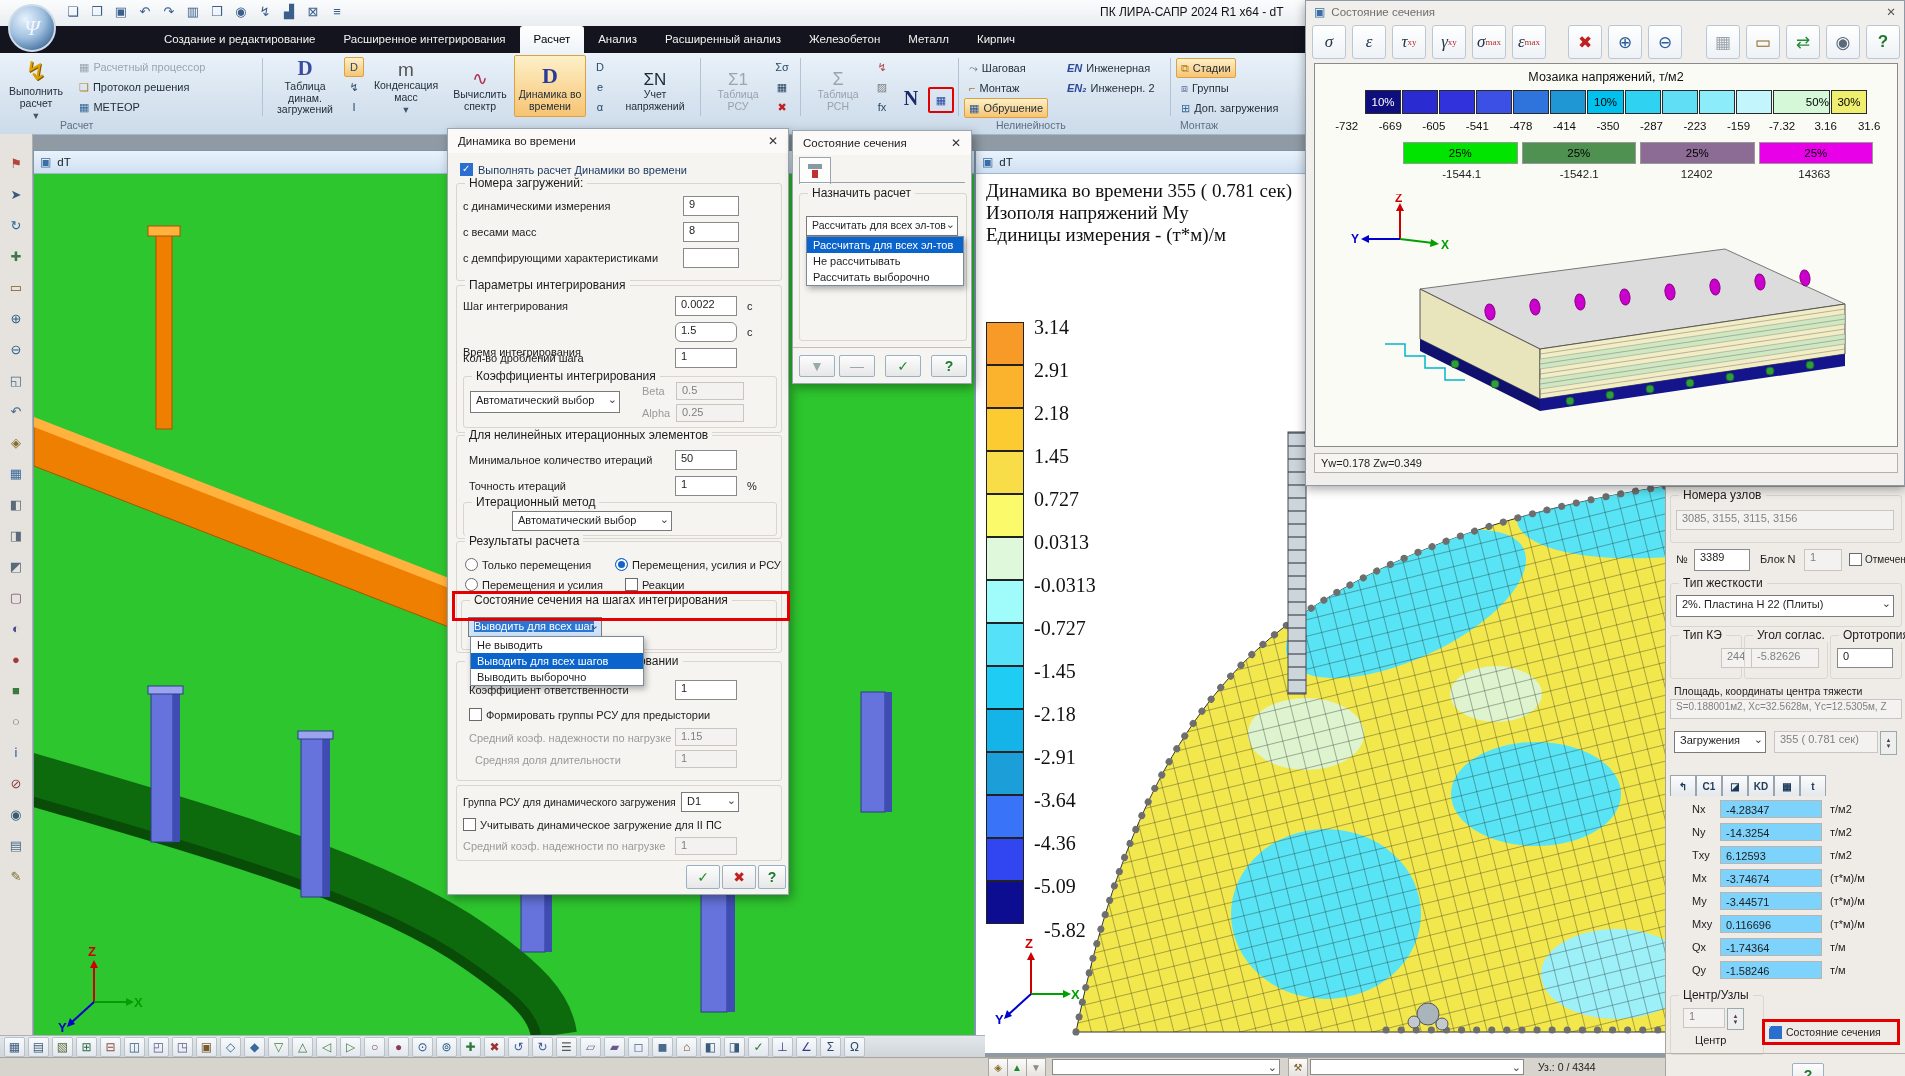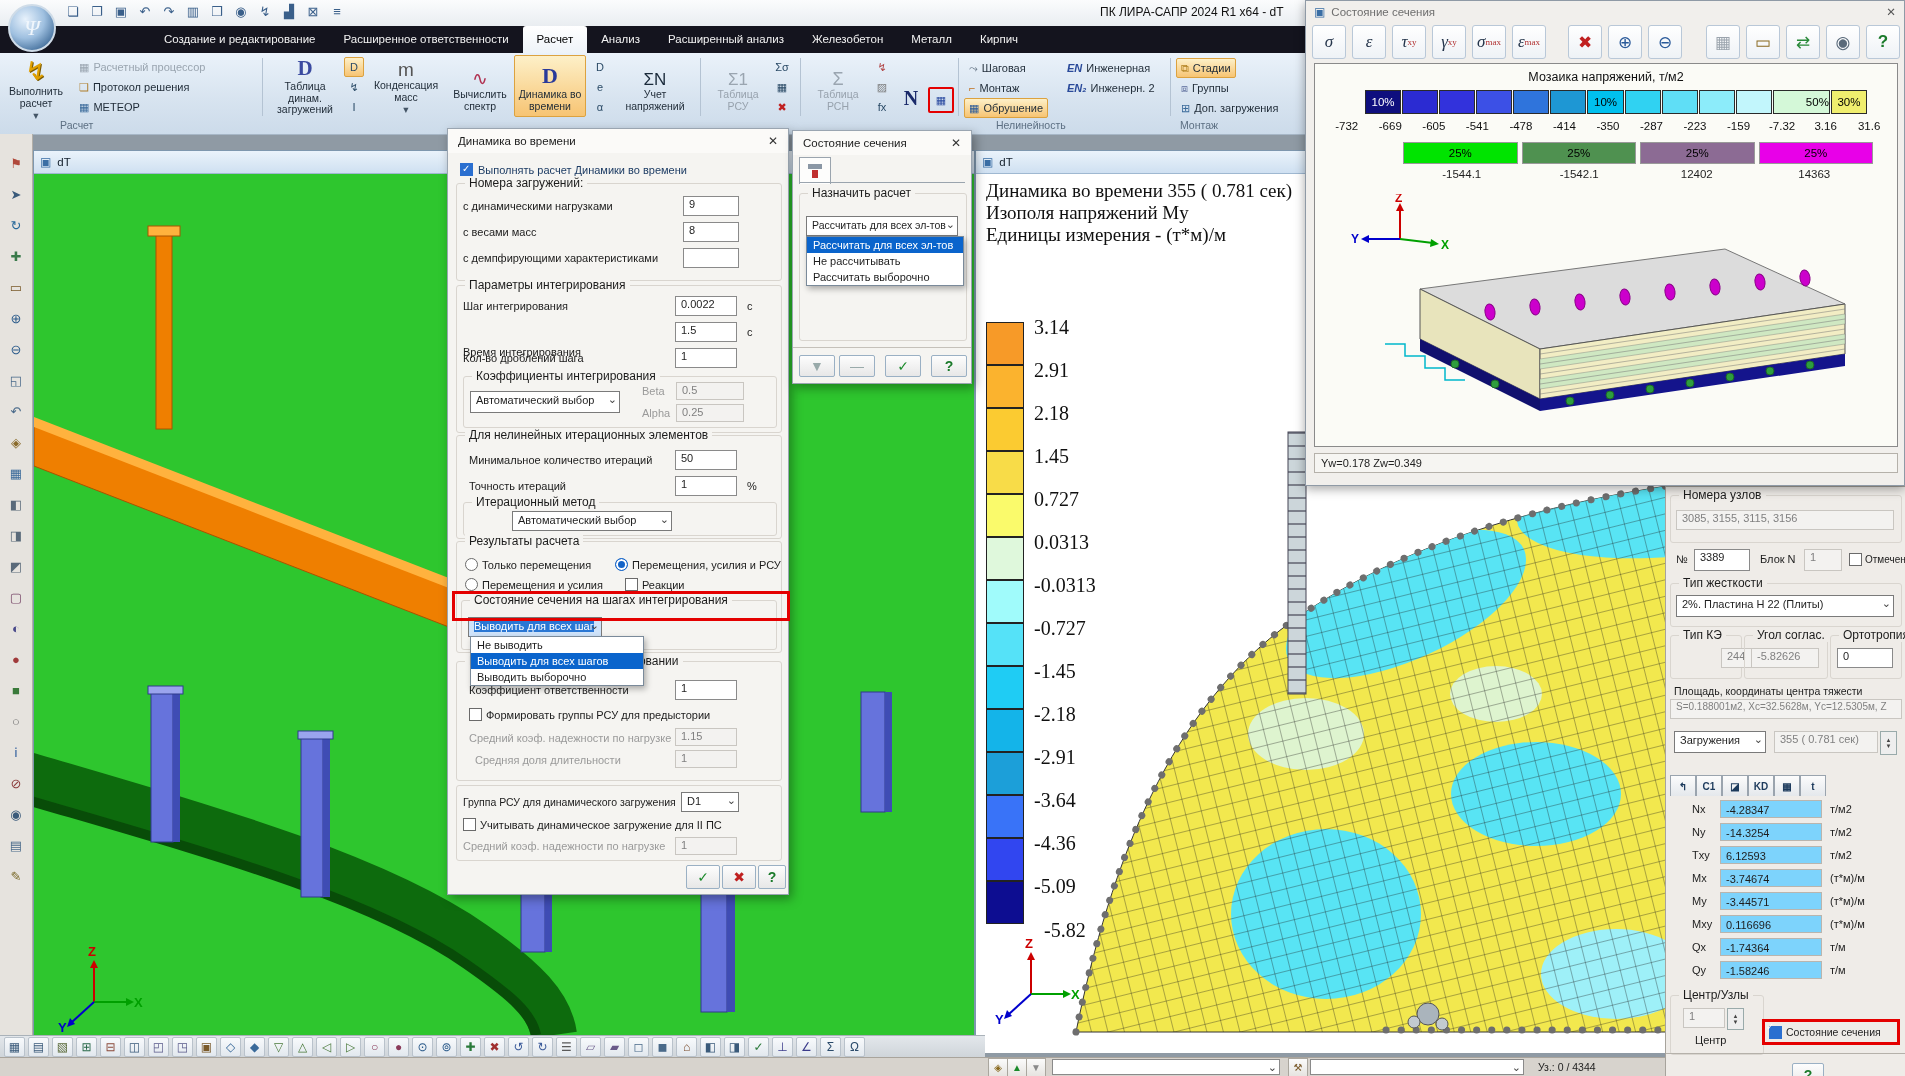--- a/index.html
+++ b/index.html
@@ -131,21 +131,21 @@
         <span class="qic">▟</span>
         <span class="qic">⊠</span>
         <span class="qic">≡</span>
       </div>
     <span id="apptitle" class="abs">ПК ЛИРА-САПР  2024 R1 x64 - dT</span>
   </div>
 
   <div id="tabrow" class="abs">
     <div id="tabs" class="abs">
       <span class="rtab">Создание и редактирование</span>
-      <span class="rtab">Расширенное ответственности</span>
+      <span class="rtab">Расширенное интегрирования</span>
       <span class="rtab active">Расчет</span>
       <span class="rtab">Анализ</span>
       <span class="rtab">Расширенный анализ</span>
       <span class="rtab">Железобетон</span>
       <span class="rtab">Металл</span>
       <span class="rtab">Кирпич</span>
     </div>
   </div>
   <div id="applogo" class="abs">Ψ</div>
 
@@ -778,35 +778,35 @@
   <div class="dlg" style="left:447px;top:128px;width:340px;height:765px;">
     <div class="dtt">
       <span>Динамика во времени</span>
       <span class="x">✕</span>
     </div>
     <span class="cb on" style="left:12px;top:34px;"></span>
     <span class="lab" style="left:30px;top:35px;color:#1d3c64;">Выполнять расчет Динамики во времени</span>
 
     <div class="fs" style="left:8px;top:54px;width:324px;height:96px;">
       <b>Номера загружений:</b>
-      <span class="lab" style="left:6px;top:16px;">с динамическими нагрузками</span>
+      <span class="lab" style="left:6px;top:16px;">с динамическими измерения</span>
       <span class="in" style="left:226px;top:12px;width:56px;height:20px;">9</span>
       <span class="lab" style="left:6px;top:42px;">с весами масс</span>
       <span class="in" style="left:226px;top:38px;width:56px;height:20px;">8</span>
       <span class="lab" style="left:6px;top:68px;">с демпфирующими характеристиками</span>
       <span class="in" style="left:226px;top:64px;width:56px;height:20px;"></span>
     </div>
 
     <div class="fs" style="left:8px;top:156px;width:324px;height:146px;">
       <b>Параметры интегрирования</b>
       <span class="lab" style="left:6px;top:14px;">Шаг интегрирования</span>
       <span class="in" style="left:218px;top:10px;width:62px;height:20px;">0.0022</span>
       <span class="lab" style="left:290px;top:14px;">с</span>
       <span class="lab" style="left:6px;top:40px;margin-top:20px;">Время интегрирования</span>
-      <span class="in" style="left:218px;top:36px;width:62px;height:20px;">1.5</span>
+      <span class="in" style="left:218px;top:36px;width:62px;height:20px;border-radius:6px;">1.5</span>
       <span class="lab" style="left:290px;top:40px;">с</span>
       <span class="lab" style="left:6px;top:66px;">Кол-во дроблений шага</span>
       <span class="in" style="left:218px;top:62px;width:62px;height:20px;">1</span>
       <div class="fs" style="left:6px;top:90px;width:312px;height:50px;">
         <b>Коэффициенты интегрирования</b>
         <span class="cmb" style="left:6px;top:14px;width:150px;height:22px;">
           <span>Автоматический выбор</span><span class="chv">⌄</span>
         </span>
         <span class="lab dis" style="left:178px;top:8px;">Beta</span>
         <span class="in gray" style="left:212px;top:5px;width:68px;height:18px;">0.5</span>

